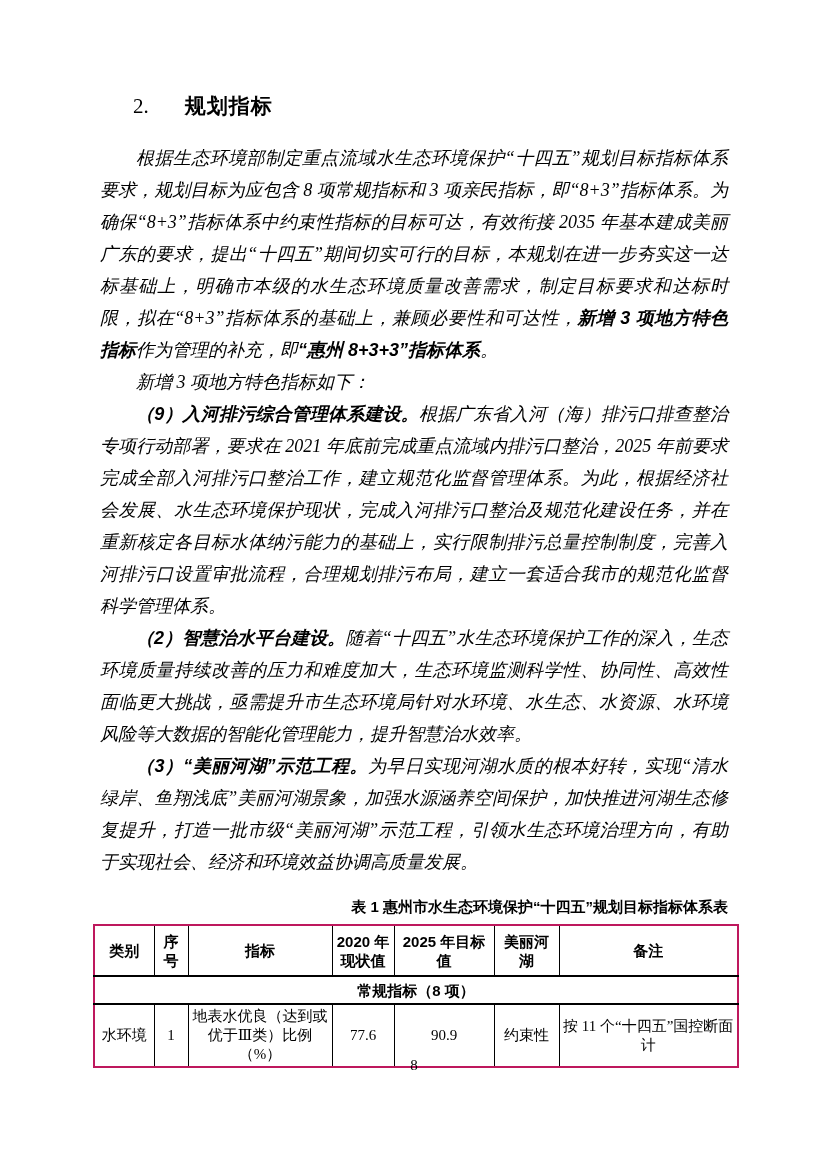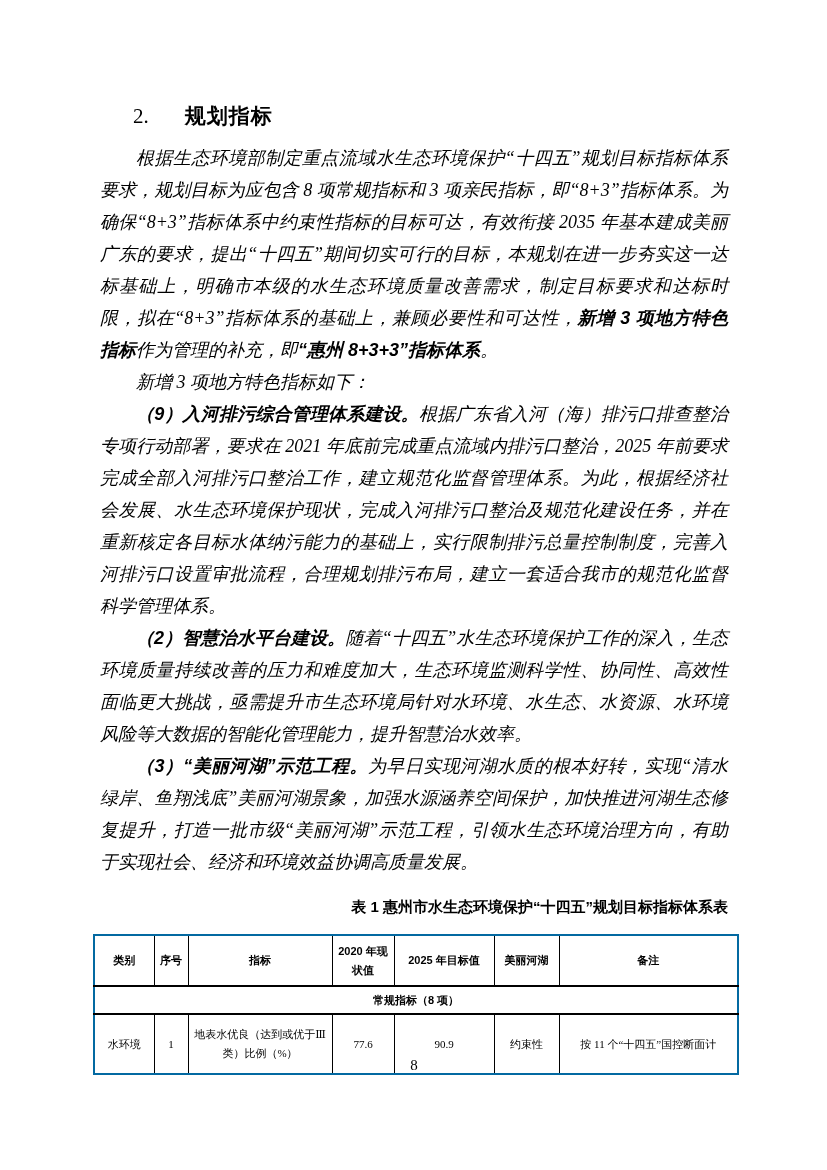--- a/index.html
+++ b/index.html
@@ -12,21 +12,21 @@
     width: 827px;
     height: 1170px;
     background: #ffffff;
     color: #000000;
     font-family: "Liberation Serif", "DejaVu Serif", serif;
     overflow: hidden;
   }
   .heading {
     position: absolute;
     left: 133px;
-    top: 102px;
+    top: 92px;
     font-size: 21px;
     line-height: 28px;
     white-space: nowrap;
   }
   .heading .h-num {
     font-family: "Liberation Serif", "DejaVu Serif", serif;
     font-weight: 400;
   }
   .heading .h-title {
     margin-left: 36px;
@@ -67,24 +67,23 @@
     font-size: 15px;
     line-height: 20px;
   }
   table.indicator-table {
     position: absolute;
     left: 93px;
     top: 924px;
     width: 644px;
     border-collapse: collapse;
     table-layout: fixed;
-    border: 2px solid #0369a1;
-    font-size: 11px;
+    border: 2px solid #be185d;
+    font-size: 15px;
     line-height: 19px;
-    margin-top: 10px;
   }
   table.indicator-table th,
   table.indicator-table td {
     border: 1px solid #000;
     text-align: center;
     vertical-align: middle;
     padding: 2px 3px;
     overflow: hidden;
   }
   table.indicator-table thead th {

